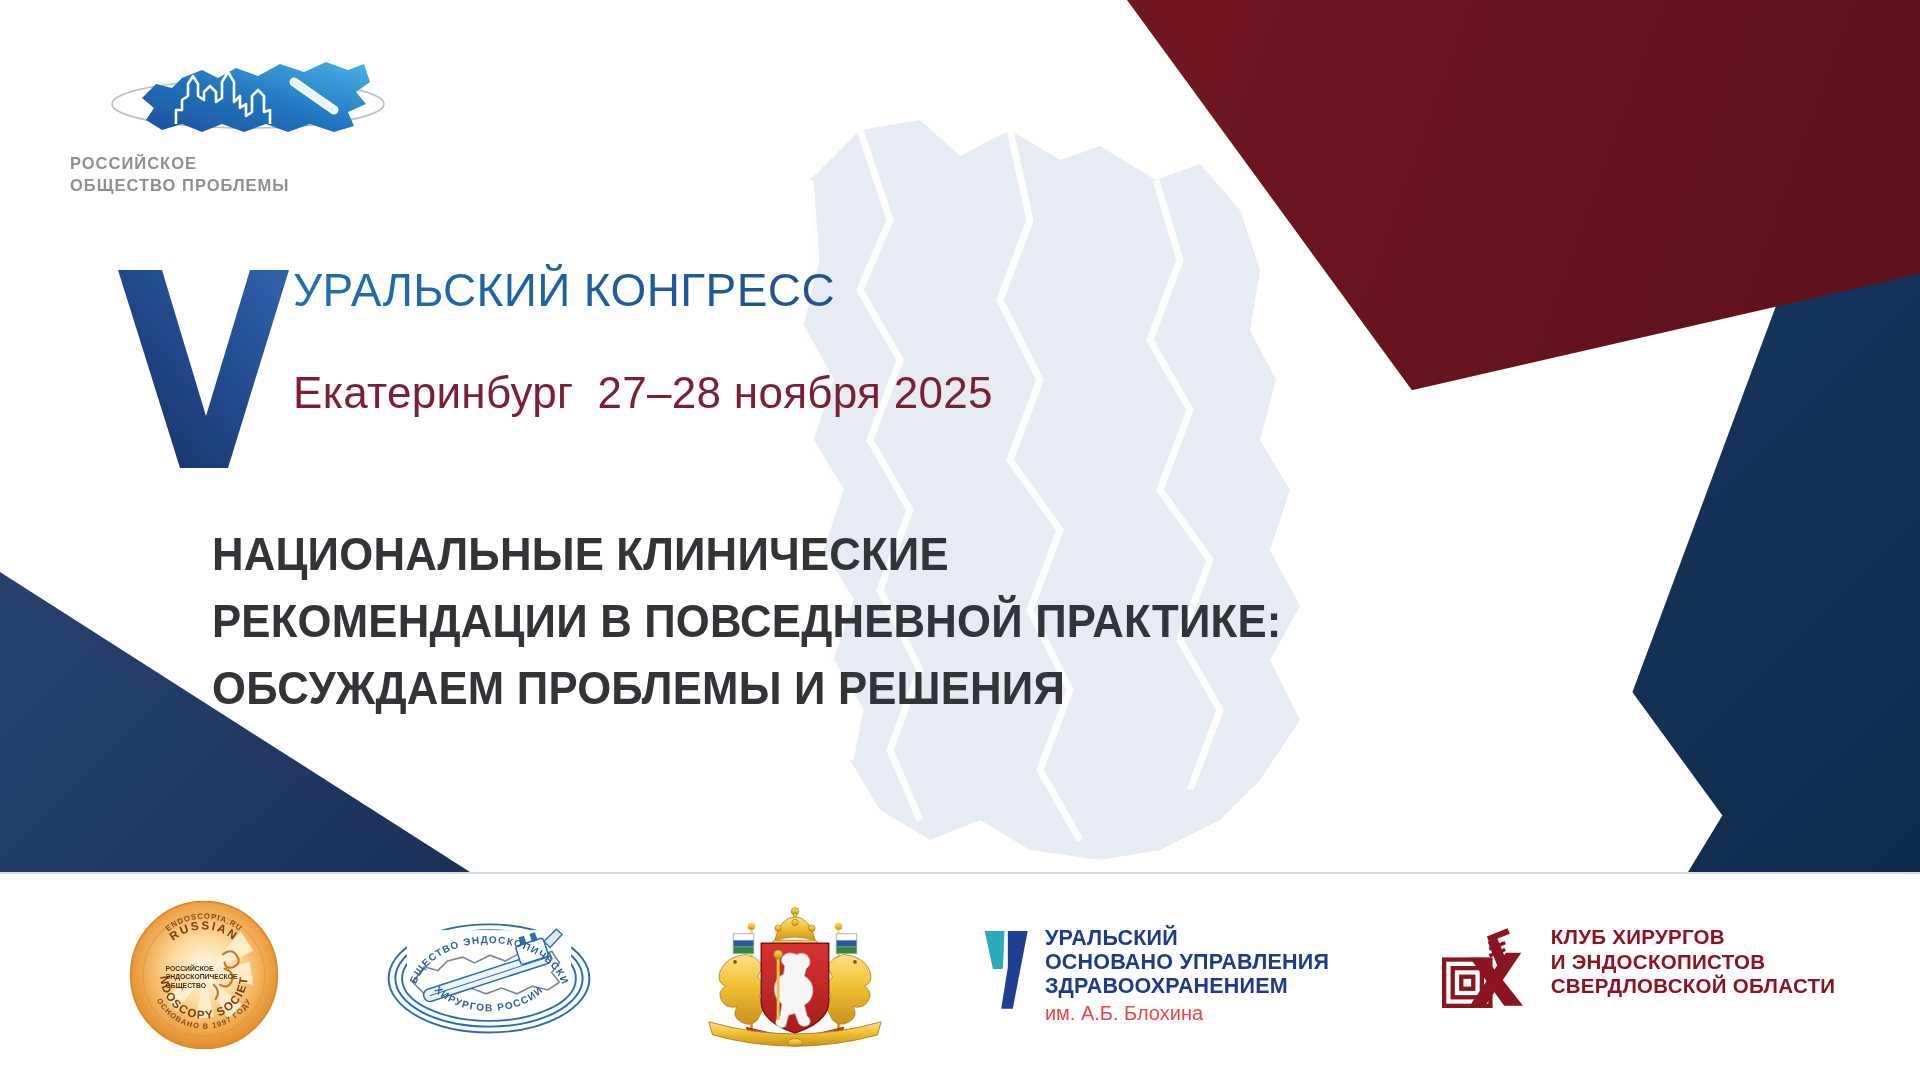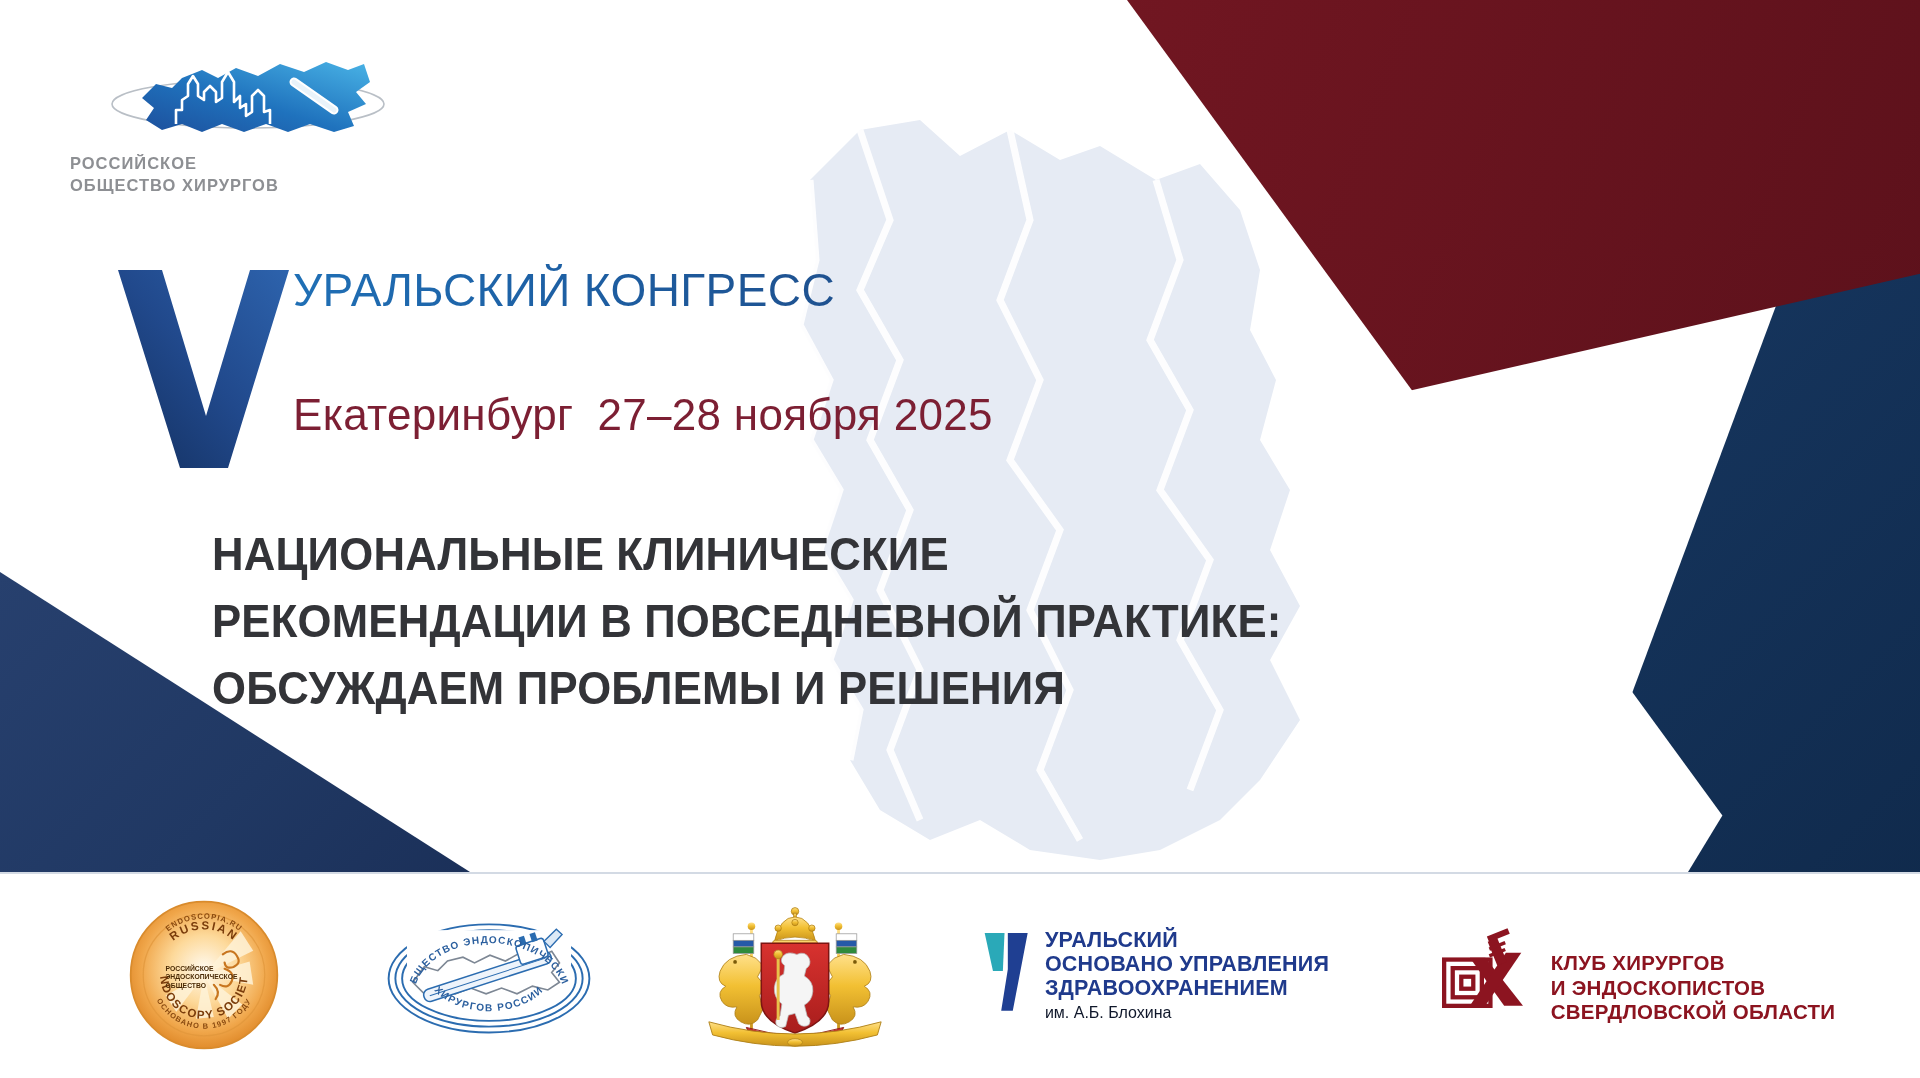--- a/index.html
+++ b/index.html
@@ -78,21 +78,21 @@
     position:absolute; left:293px; top:262px; width:840px;
   }
   .congress-title .line {
     font-size:46px; font-weight:400; letter-spacing:0.4px;
     line-height:57px; white-space:nowrap;
     background:linear-gradient(90deg,#1f6fb5 0%,#1d5ea2 35%,#1f4f8c 70%,#1d3f72 100%);
     -webkit-background-clip:text; background-clip:text;
     color:transparent; -webkit-text-fill-color:transparent;
   }
   .city-date {
-    position:absolute; left:293px; top:390px;
+    position:absolute; left:293px; top:368px;
     font-size:44px; font-weight:400; color:#7c1f33;
     letter-spacing:0.3px; white-space:nowrap;
   }
   .city-date .dates { margin-left:24px; }
 
   .main-heading {
     position:absolute; left:212px; top:520px; width:1420px;
     color:#333438;
     font-size:47px; font-weight:bold;
     line-height:67px; letter-spacing:0.2px;
@@ -118,23 +118,23 @@
   .logo-slot svg { display:block; }
   .slot-res   { width:200px; margin-left:26px; }
   .slot-oehr  { width:250px; margin-left:60px; }
   .slot-coa   { width:230px; margin-left:66px; }
   .slot-uiuz  { width:360px; margin-left:66px; }
   .slot-club  { width:410px; margin-left:96px; }
 
   .wordmark-uiuz { display:flex; align-items:flex-start; gap:14px; }
   .wordmark-uiuz .txt { line-height:1.12; }
   .wordmark-uiuz .t1 { color:#1f3a8c; font-weight:bold; font-size:21.5px; letter-spacing:0.2px; }
-  .wordmark-uiuz .t2 { color:#0f172a; font-weight:normal; font-size:16px; margin-top:4px; }
-
-  .wordmark-club { display:flex; align-items:flex-end; gap:16px; }
+  .wordmark-uiuz .t2 { color:#ef4444; font-weight:normal; font-size:20px; margin-top:4px; }
+
+  .wordmark-club { display:flex; align-items:flex-start; gap:16px; }
   .wordmark-club .txt { line-height:1.2; color:#8c1420; font-weight:bold; font-size:20.5px; letter-spacing:0.3px; }
 </style>
 </head>
 <body>
 
 <div id="poster">
 
   <div class="bg-layer">
     <div class="shape-navy-right"></div>
     <div class="shape-maroon-top"></div>
@@ -180,21 +180,21 @@
                    L106,40 L112,34 L118,40 L118,50 L124,46 L124,30 L130,20 L136,30 L136,50
                    L142,44 L142,56 L148,52 L148,64 L154,60 L154,44 L160,38 L166,44 L166,60
                    L172,58 L172,72"></path>
         </g>
         <path d="M196,30 L236,58" stroke="#ffffff" stroke-width="9" stroke-linecap="round" fill="none"></path>
         <path d="M196,30 L236,58" stroke="#e9f3fa" stroke-width="5" stroke-linecap="round" fill="none"></path>
       </svg>
     </div>
     <div class="caption">
       <div>РОССИЙСКОЕ</div>
-      <div>ОБЩЕСТВО ХИРУРГОВ</div>
+      <div>ОБЩЕСТВО ПРОБЛЕМЫ</div>
     </div>
   </div>
 
   <div class="numeral">
     <svg viewBox="0 0 175 212">
       <defs>
         <linearGradient id="vgrad" x1="0" y1="1" x2="1" y2="0">
           <stop offset="0%" stop-color="#132f5e"></stop>
           <stop offset="50%" stop-color="#21498c"></stop>
           <stop offset="100%" stop-color="#2d63ad"></stop>

